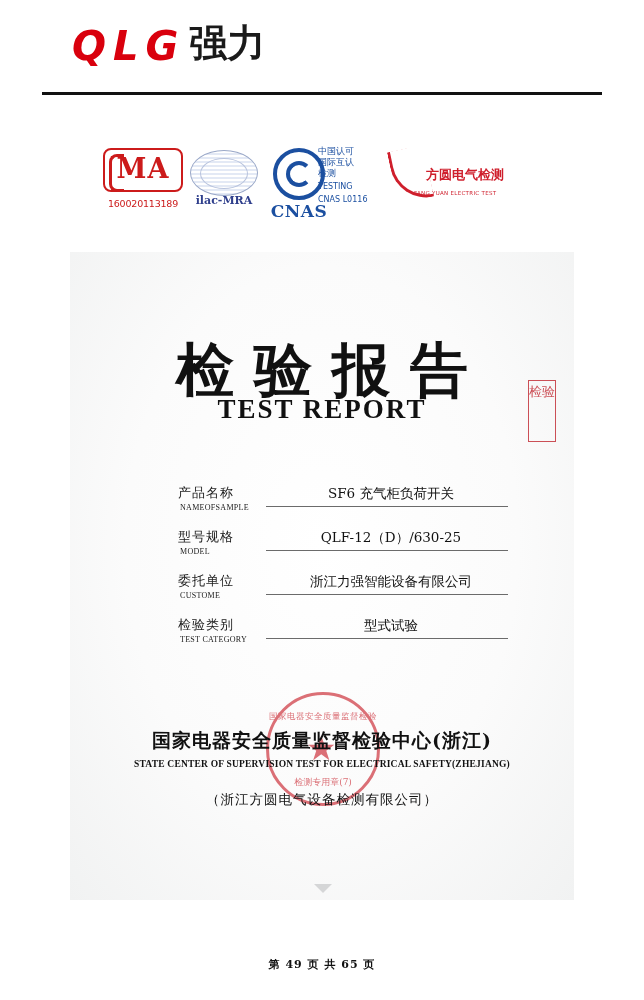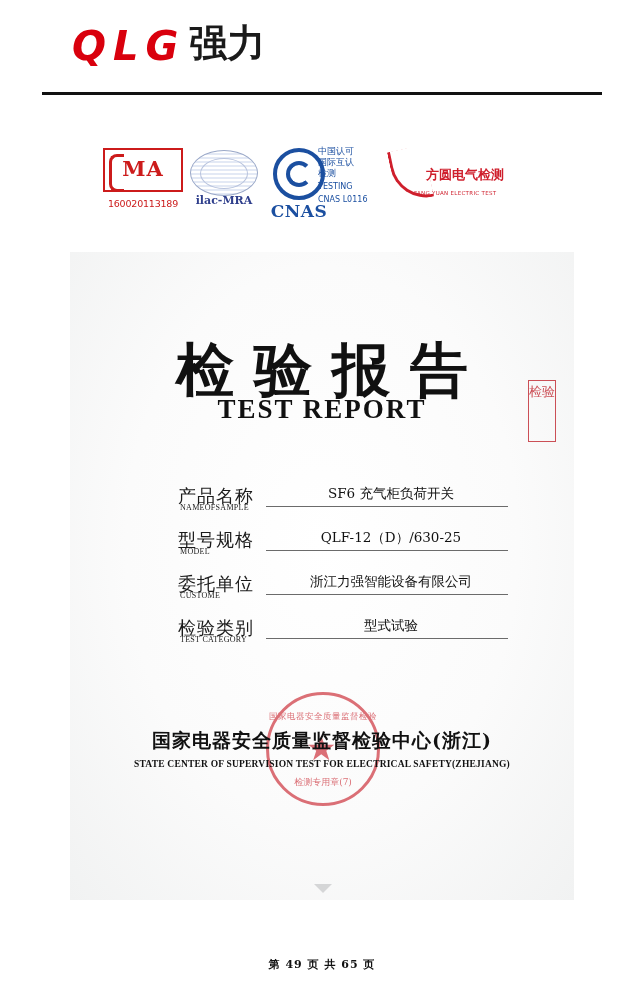--- a/index.html
+++ b/index.html
@@ -70,26 +70,26 @@
     position: absolute;
     text-align: center;
   }
 
   
   .mark-cma { left: 100px; top: 6px; width: 86px; }
   .cma-box {
     width: 76px; height: 40px;
     margin: 0 auto;
     border: 2px solid #cc1b1b;
-    border-radius: 0;
+    border-radius: 8px;
     position: relative;
     color: #cc1b1b;
     font-family: "DejaVu Serif", serif;
     font-weight: bold;
-    font-size: 21px;
+    font-size: 27px;
     line-height: 38px;
     letter-spacing: 1px;
     text-align: center;
   }
   .cma-box:before {
     content: "";
     position: absolute;
     left: 4px; top: 4px;
     width: 12px; height: 32px;
     border-left: 3px solid #cc1b1b;
@@ -293,21 +293,21 @@
     width: 330px;
   }
   .field-row {
     position: relative;
     height: 44px;
   }
   .field-label-cn {
     position: absolute;
     left: 0; top: 0;
     font-family: "DejaVu Serif", serif;
-    font-size: 18px;
+    font-size: 13px;
     color: #1a1a1a;
     letter-spacing: 1px;
   }
   .field-label-en {
     position: absolute;
     left: 2px; top: 19px;
     font-family: "Liberation Serif", serif;
     font-size: 8px;
     color: #1a1a1a;
     letter-spacing: 0.3px;
@@ -519,19 +519,20 @@
 
   <div class="stamp">
     <div class="stamp-arc">国家电器安全质量监督检验</div>
     <div class="stamp-star"></div>
     <div class="stamp-bottom">检测专用章(7)</div>
   </div>
 
   <div class="issuer">
     <div class="issuer-cn">国家电器安全质量监督检验中心(浙江)</div>
     <div class="issuer-en">STATE CENTER OF SUPERVISION TEST FOR ELECTRICAL SAFETY(ZHEJIANG)</div>
+    <div class="issuer-sub">（浙江方圆电气设备检测有限公司）</div>
   </div>
 
   <div class="fold"></div>
 
 </div>
 
 <div class="page-footer">第 49 页 共 65 页</div>
 
 </body></html>

